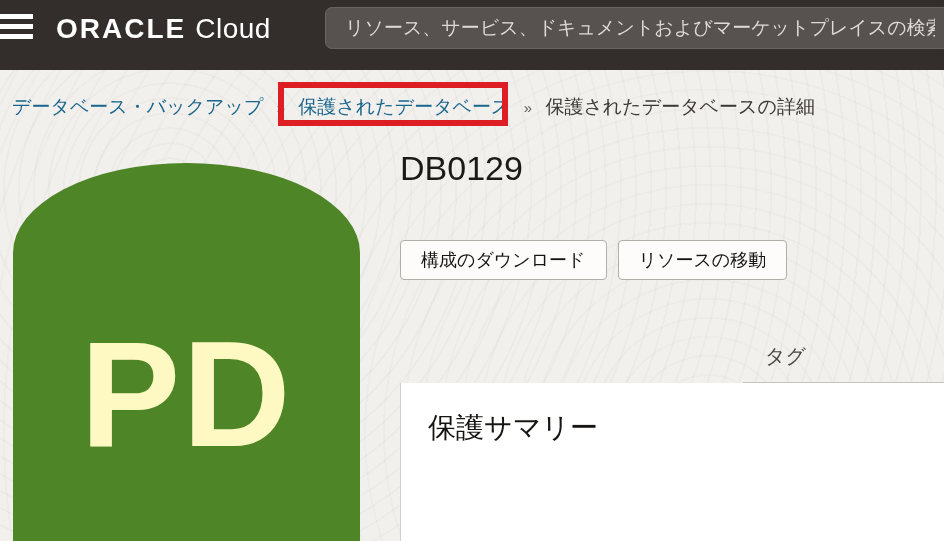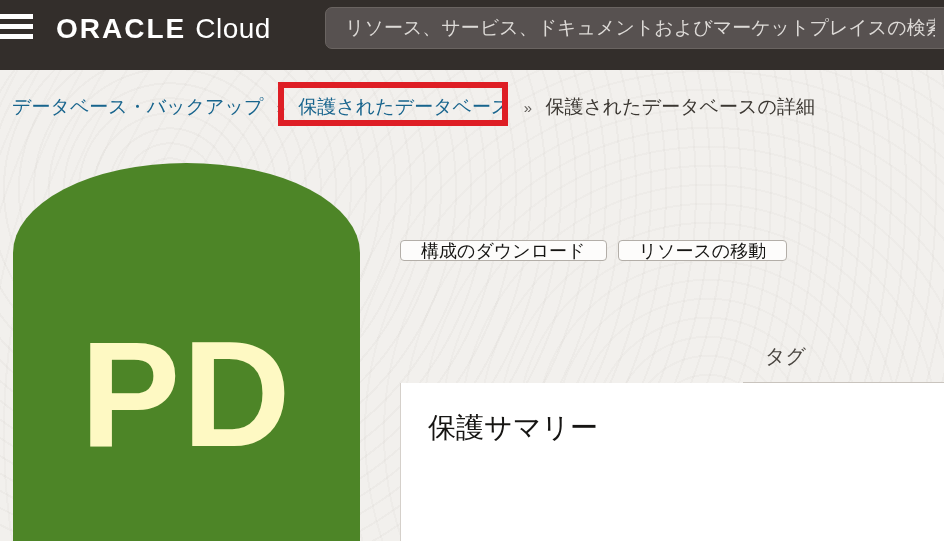--- a/index.html
+++ b/index.html
@@ -46,21 +46,21 @@
   }
   .pd-icon span{
     color:#fef9c3; font-size:150px; font-weight:800; letter-spacing:2px;
     line-height:1;
   }
 
   
   .page-title{ position:absolute; left:400px; top:149px; font-size:34px; font-weight:400; color:#1C1A17; }
   .actions{ position:absolute; left:400px; top:240px; display:flex; gap:11px; }
   .btn{
-    height:21px; padding:0 20px; font-size:18px; color:#161513;
+    height:40px; padding:0 20px; font-size:18px; color:#161513;
     background:#FDFCFB; border:1px solid #B3AEA8; border-radius:4px;
     display:flex; align-items:center; cursor:pointer; white-space:nowrap;
     font-family:"Liberation Sans","DejaVu Sans",sans-serif;
   }
   .btn.small{ padding:0 15px; }
 
   
   .tab-active{
     position:absolute; left:400px; top:330px; width:343px; height:53px;
     background:#fff; border:1px solid #C9C4BE; border-bottom:none;
@@ -124,20 +124,21 @@
     <a class="crumb-link">保護されたデータベース</a>
     <span class="crumb-sep">»</span>
     <span class="crumb-current">保護されたデータベースの詳細</span>
   </div>
   <div class="red-box"></div>
 
   <div class="pd-icon">
     <span>PD</span>
   </div>
 
+  <h1 class="page-title">DB0129</h1>
 
   <div class="actions">
     <button class="btn">構成のダウンロード</button>
     <button class="btn">リソースの移動</button>
   </div>
 
   <div class="tab-inactive">タグ</div>
   <div class="tab-bottom-line"></div>
 
   <div class="panel">

